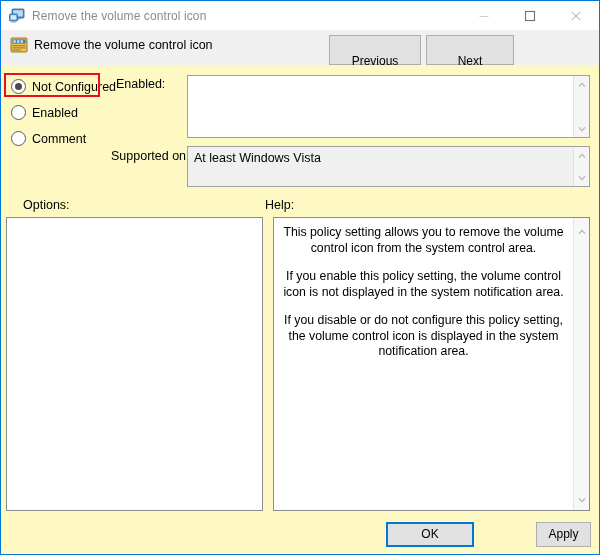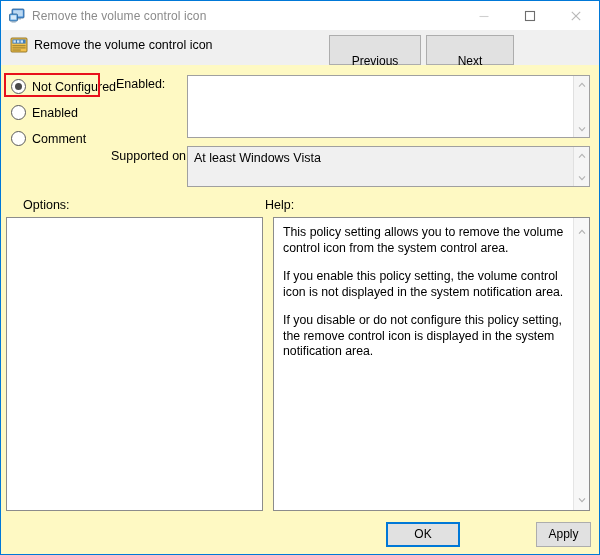--- a/index.html
+++ b/index.html
@@ -218,21 +218,21 @@
     width: 317px; height: 294px;
   }
   #help-text {
     flex: 1 1 auto;
     padding: 7px 9px 7px 9px;
     font-size: 12.3px;
     line-height: 15.5px;
     color: #000000;
     overflow: hidden;
   }
-  #help-text p { margin: 0 0 13px 0; }
+  #help-text p { margin: 0 0 13px 0; text-align: center; }
   #help-text p:last-child { margin-bottom: 0; }
 
   .tallscroll {
     flex: 0 0 auto;
     width: 16px;
     background: #f7f7f7;
     border-left: 1px solid #e5e5e5;
     display: flex;
     flex-direction: column;
     justify-content: space-between;
@@ -250,21 +250,21 @@
     border: 1px solid #adadad;
     font-family: "Liberation Sans", sans-serif;
     font-size: 12px;
     color: #000000;
     line-height: 23px;
     text-align: center;
     cursor: default;
     padding: 0;
   }
   #btn-ok {
-    left: 385px; width: 74px;
+    left: 385px; width: 88px;
     border: 2px solid #0078d7;
     background: #e1e1e1;
     line-height: 21px;
   }
   #btn-cancel { left: 466px; width: 62px; }
   #btn-apply  { left: 535px; width: 55px; }
 </style>
 </head>
 <body>
 
@@ -374,21 +374,21 @@
   <span class="field-label" id="label-help">Help:</span>
 
   <div class="panel" id="options-panel">
     <div style="flex:1 1 auto;"></div>
   </div>
 
   <div class="panel" id="help-panel">
     <div id="help-text">
       <p>This policy setting allows you to remove the volume control icon from the system control area.</p>
       <p>If you enable this policy setting, the volume control icon is not displayed in the system notification area.</p>
-      <p>If you disable or do not configure this policy setting, the remove control icon is displayed in the system notification area.</p>
+      <p>If you disable or do not configure this policy setting, the volume control icon is displayed in the system notification area.</p>
     </div>
     <div class="tallscroll">
       <span class="arr">
         <svg width="8" height="6" viewBox="0 0 8 6">
             <path d="M1 4.6 L4 1.4 L7 4.6" fill="none" stroke="#b0b0b0" stroke-width="1.1"></path>
           </svg>
       </span>
       <span class="arr">
         <svg width="8" height="6" viewBox="0 0 8 6">
             <path d="M1 1.4 L4 4.6 L7 1.4" fill="none" stroke="#b0b0b0" stroke-width="1.1"></path>

